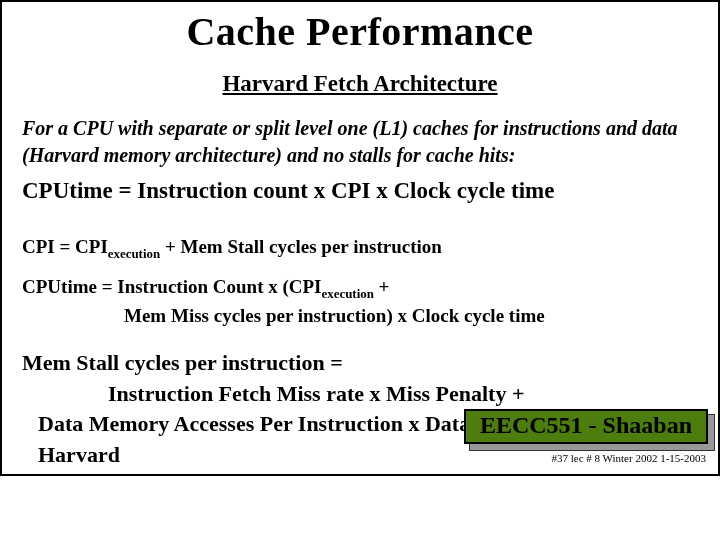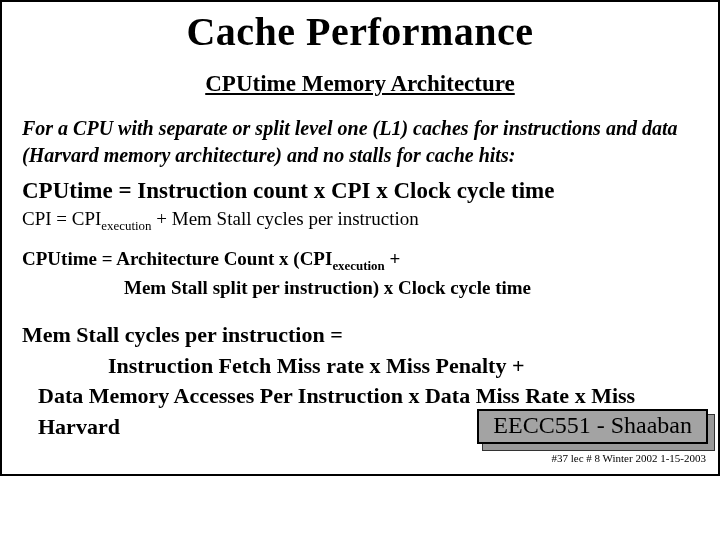--- a/index.html
+++ b/index.html
@@ -39,22 +39,22 @@
   .para1 {
     font-weight: bold;
     font-style: italic;
   }
   .eq1 {
     font-weight: bold;
     margin-top: 6px;
     font-size: 23px;
   }
   .eq2 {
-    font-weight: normal;
-    margin-top: 0;
+    font-weight: bold;
+    margin-top: 28px;
     font-size: 19px;
   }
   .eq3 {
     font-weight: bold;
     margin-top: 12px;
     font-size: 19px;
     line-height: 1.4;
   }
   .eq3 .line2 {
     padding-left: 102px;
@@ -84,57 +84,57 @@
     position: absolute;
     top: 5px;
     left: 5px;
     width: 100%;
     height: 100%;
     background: #999;
     border: 1px solid #333;
   }
   .footer-main {
     position: relative;
-    background: #a3a3a3;
+    background: #4d7c0f;
     border: 2px solid #000;
     padding: 1px 14px 3px 14px;
     font-size: 24px;
-    font-weight: normal;
+    font-weight: bold;
     white-space: nowrap;
   }
   .footer-sub {
     position: absolute;
     right: 12px;
     bottom: 10px;
     font-size: 11px;
     font-weight: normal;
   }
 </style>
 </head>
 <body>
 
 <div class="slide">
 
   <div class="title">Cache Performance</div>
-  <div class="subtitle">CPUtime Memory Architecture</div>
+  <div class="subtitle">Harvard Fetch Architecture</div>
 
   <div class="content">
     <div class="para1">For a CPU with separate or split level  one (L1)  caches for instructions and data  (Harvard memory architecture)  and no stalls for cache hits:</div>
 
     <div class="eq1">CPUtime =   Instruction count x  CPI  x  Clock cycle time</div>
 
     <div class="eq2">
       <span>CPI =    CPI</span><sub>execution</sub><span>  +   Mem Stall cycles per instruction</span>
     </div>
 
     <div class="eq3">
       <div>
-        <span>CPUtime  =  Architecture Count x   (CPI</span><sub>execution</sub><span> +</span>
+        <span>CPUtime  =  Instruction Count x   (CPI</span><sub>execution</sub><span> +</span>
       </div>
-      <div class="line2">Mem Stall  split per instruction)   x   Clock cycle time</div>
+      <div class="line2">Mem Miss  cycles per instruction)   x   Clock cycle time</div>
     </div>
 
     <div class="eq4">
       <div>Mem Stall  cycles per instruction =</div>
       <div class="line2">Instruction Fetch Miss rate x Miss Penalty  +</div>
       <div class="line3">Data Memory Accesses Per Instruction x Data Miss Rate x Miss Harvard</div>
     </div>
   </div>
 
   <div class="footer-box">

